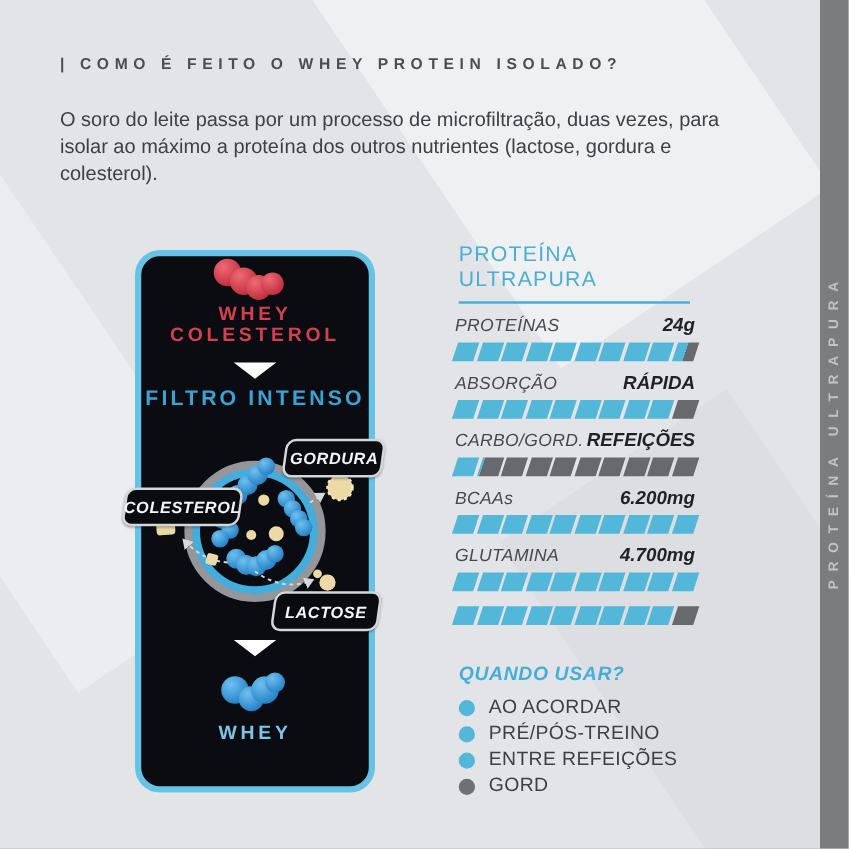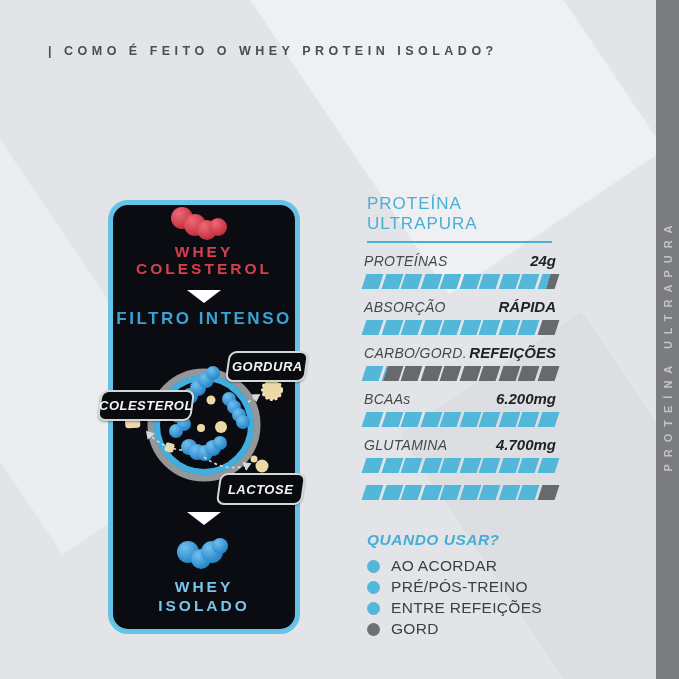--- a/index.html
+++ b/index.html
@@ -64,20 +64,21 @@
   <div class="bg-shape bg1"></div>
   <div class="bg-shape bg2"></div>
   <div class="bg-shape bg3"></div>
 
   <div class="rail"></div>
   <div class="rail-text-wrap">
     <span class="rail-text">PROTEÍNA ULTRAPURA</span>
   </div>
 
   <div class="hdr">|  COMO É FEITO O WHEY PROTEIN ISOLADO?</div>
+  <div class="intro">O soro do leite passa por um processo de microfiltração, duas vezes, para isolar ao máximo a proteína dos outros nutrientes (lactose, gordura e colesterol).</div>
 
   <div class="panel"></div>
 
   <svg class="panel-svg" viewBox="0 0 192 434" xmlns="http://www.w3.org/2000/svg">
     <defs>
       <radialGradient id="gb" cx="35%" cy="30%" r="75%">
         <stop offset="0%" stop-color="#6fc0f0"></stop>
           <stop offset="100%" stop-color="#2280c4"></stop>
       </radialGradient>
       <radialGradient id="gr" cx="35%" cy="30%" r="75%">
@@ -151,21 +152,20 @@
     </g>
   </svg>
 
   <div class="ptxt whey-conc">
     <div>WHEY</div>
     <div>COLESTEROL</div>
   </div>
   <div class="ptxt filtro">FILTRO INTENSO</div>
   <div class="ptxt whey-iso">
     <div>WHEY</div>
-    <div>ISOLADO</div>
   </div>
 
   <div class="callout co-gordura">
     <span>GORDURA</span>
   </div>
   <div class="callout co-colesterol">
     <span>COLESTEROL</span>
   </div>
   <div class="callout co-lactose">
     <span>LACTOSE</span>

